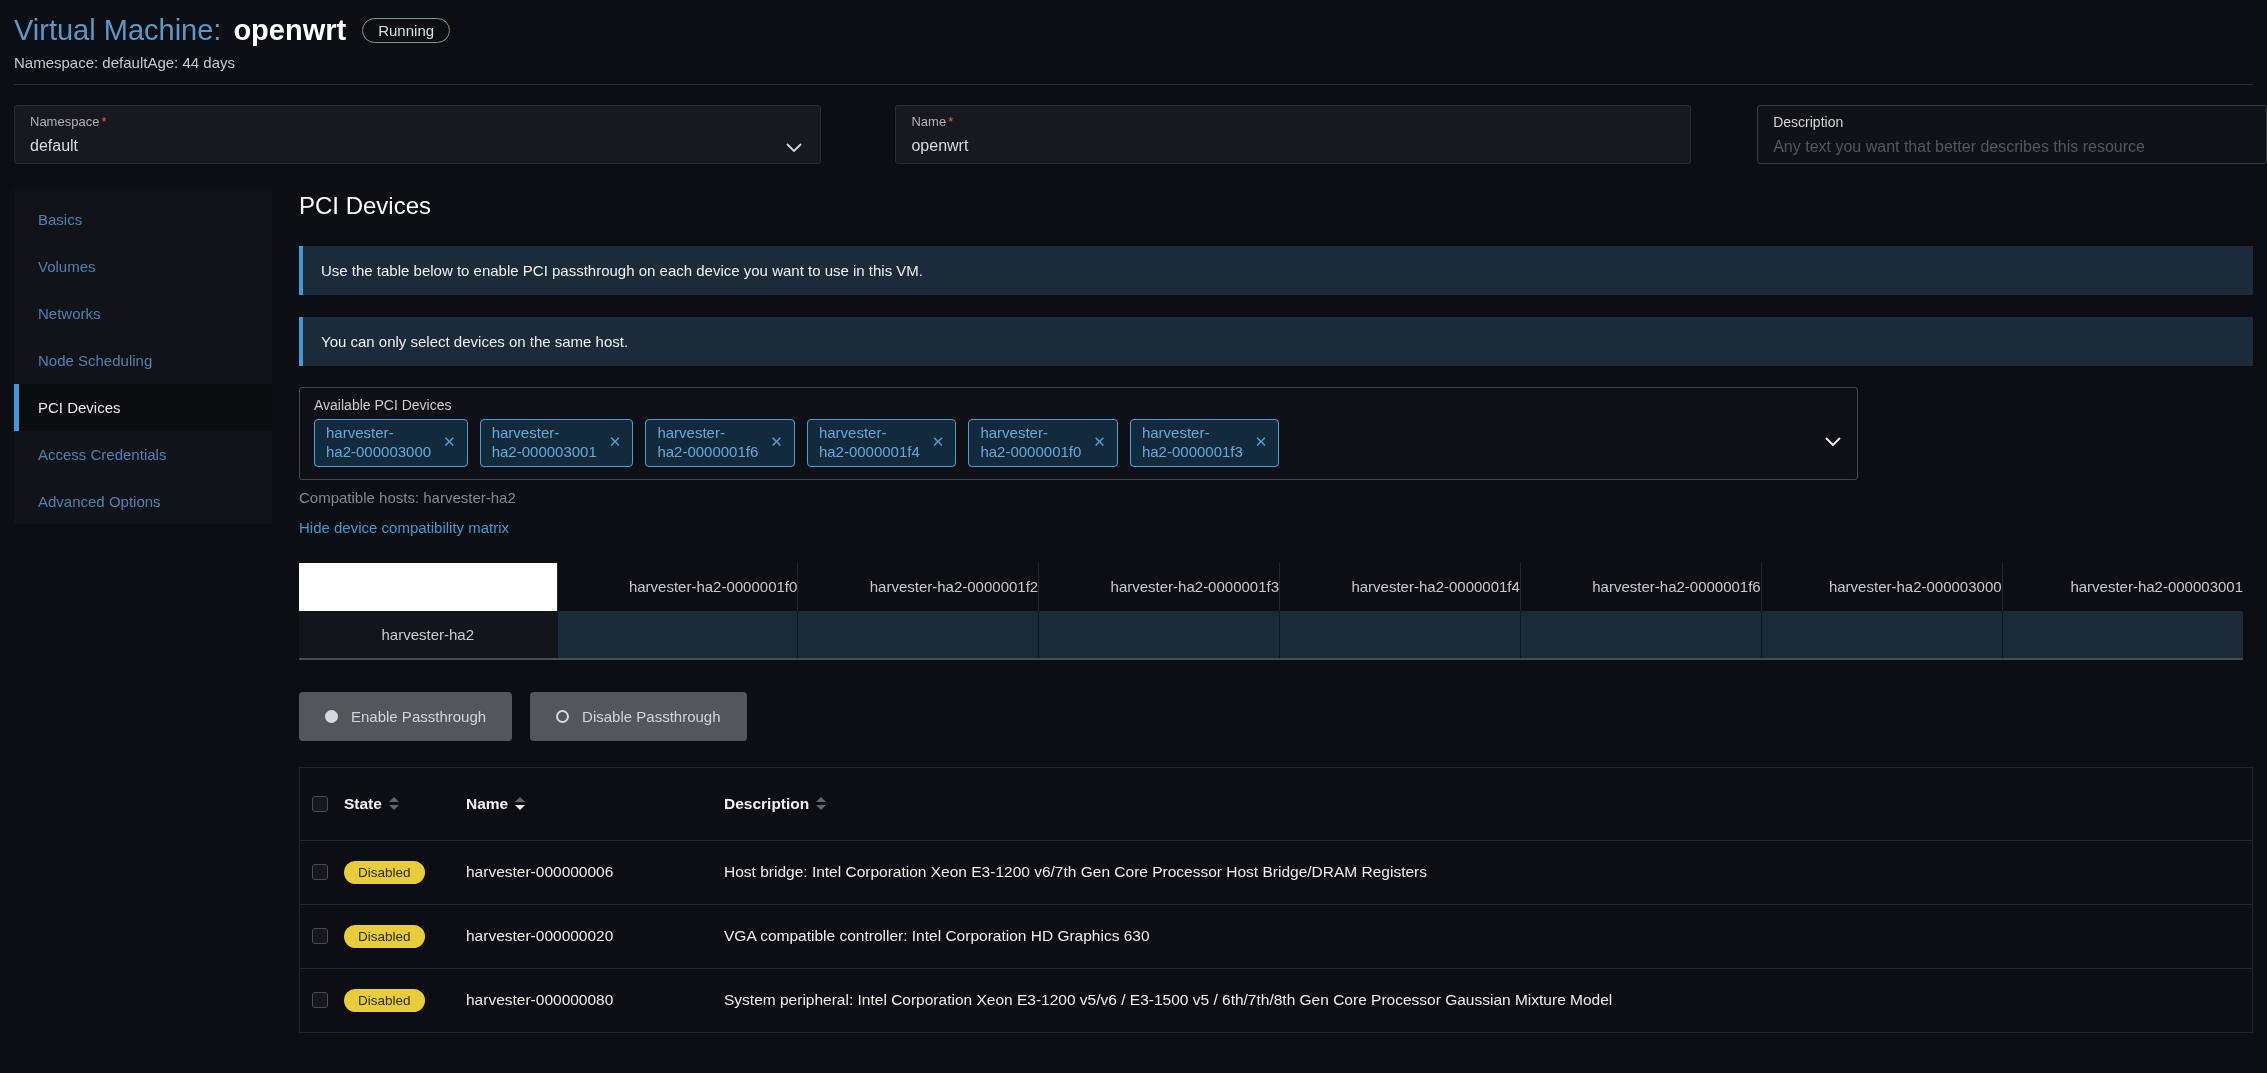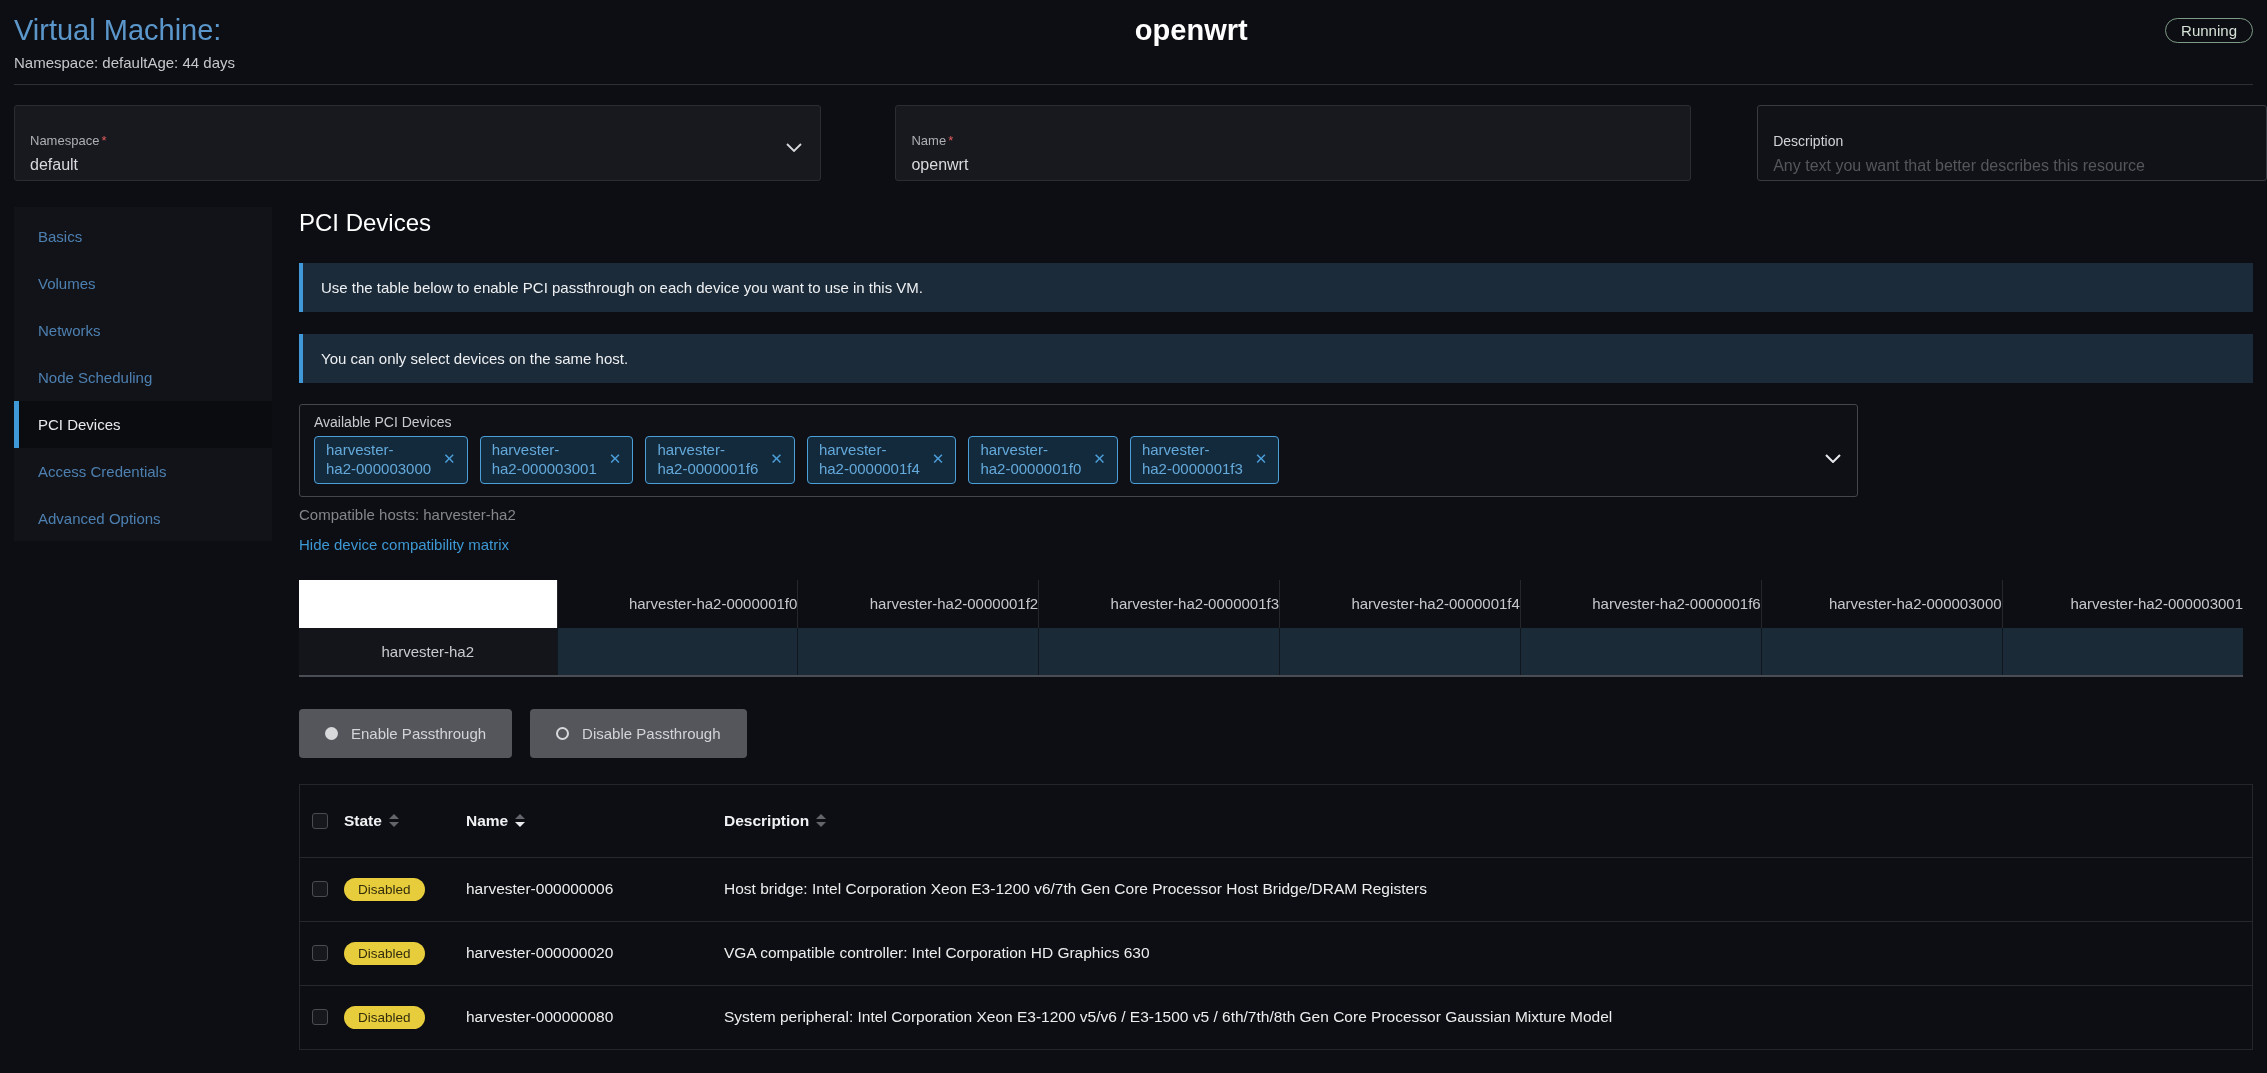--- a/index.html
+++ b/index.html
@@ -6,35 +6,35 @@
   html,body { width:2267px; height:1073px; overflow:hidden; }
   body {
     background:#0d0e13;
     color:#e2e3e5;
     font-family:"Liberation Sans", sans-serif;
     position:relative;
   }
 
   
   .page-header { padding:14px 14px 0 14px; }
-  .title-row { display:flex; align-items:center; gap:12px;justify-content:space-between; }
+  .title-row { display:flex; align-items:center; gap:12px; }
   .title-prefix { font-size:29px; font-weight:400; color:#5b97cb; }
   .vm-name { font-size:29px; font-weight:700; color:#ffffff; }
   .status-badge {
     border:1px solid #7d9a84; color:#d5e2d6; border-radius:15px;
     padding:3px 15px; font-size:15px; margin-left:4px;
   }
   .meta-row { display:flex; margin-top:7px; font-size:15px; color:#c6c7ca; }
   .header-divider { border-bottom:1px solid #2e2f35; margin-top:13px; }
 
   
   .form-row { display:flex; padding-left:14px; margin-top:20px; }
   .field-box {
-    height:76px; background:#18191f; border:1px solid #2c2d34; border-radius:3px;
-    padding:27px 15px; position:relative;
+    height:59px; background:#18191f; border:1px solid #2c2d34; border-radius:3px;
+    padding:8px 15px; position:relative;
   }
   .field-box.ns { width:824px; }
   .field-box.nm { width:812px; margin-left:74px; }
   .field-box.desc { width:520px; margin-left:66px; background:#111218; border-color:#3a3b42; }
   .field-label { font-size:13px; color:#aeafb4; }
   .field-box.desc .field-label { color:#d2d3d6; font-size:14px; }
   .req-mark { color:#e05c5c; margin-left:2px; }
   .field-value { font-size:16px; color:#d9dadc; margin-top:8px; }
   .field-placeholder { font-size:16px; color:#55565c; margin-top:8px; }
   .field-chevron { position:absolute; right:18px; top:32px; }

